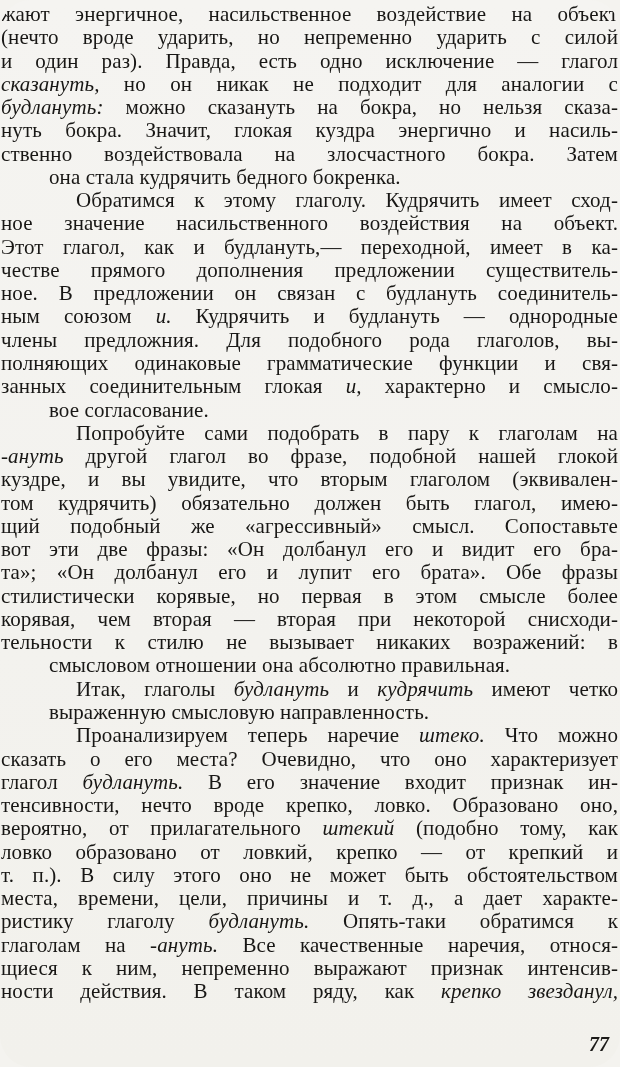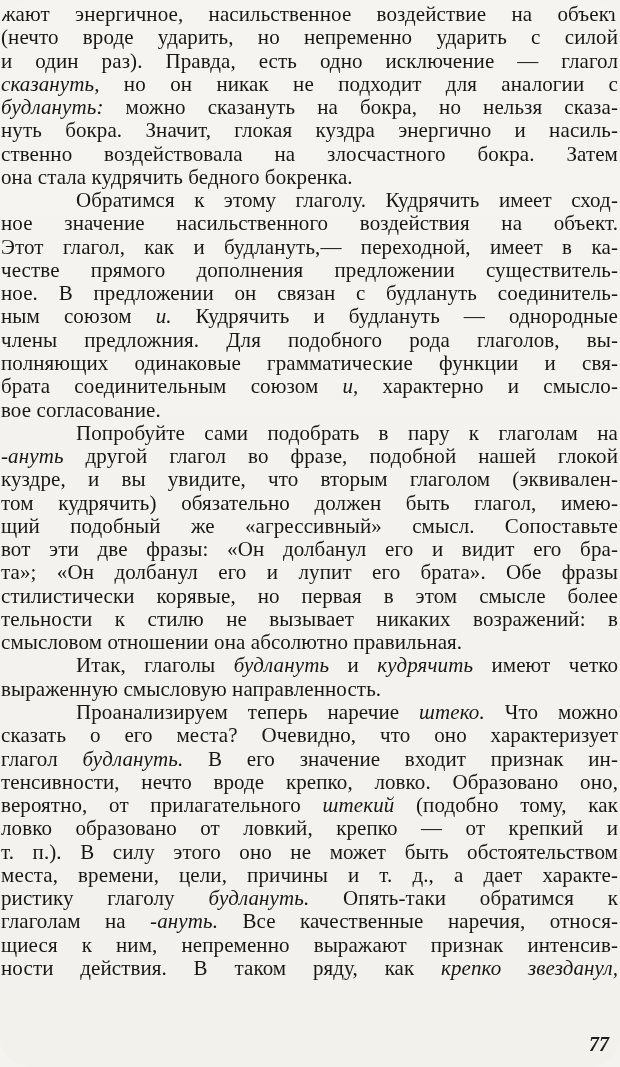--- a/index.html
+++ b/index.html
@@ -32,20 +32,21 @@
     font-size: 21px;
     line-height: 23.28px;
     height: 23.28px;
     text-align: justify;
     text-align-last: justify;
     white-space: normal;
     letter-spacing: 0.1px;
   }
   .line.nj {
     text-align-last: left;
+    padding-left: 48px;
   }
   .line.ind {
     text-indent: 34px;
     padding-left: 41px;
   }
   .line i {
   }
   .page-number {
     position: absolute;
     top: 1033px;
@@ -71,30 +72,31 @@
       <div class="line"><span>ственно воздействовала на злосчастного бокра. Затем</span></div>
       <div class="line nj"><span>она стала кудрячить бедного бокренка.</span></div>
       <div class="line ind"><span>Обратимся к этому глаголу. Кудрячить имеет сход-</span></div>
       <div class="line"><span>ное значение насильственного воздействия на объект.</span></div>
       <div class="line"><span>Этот глагол, как и будлануть,— переходной, имеет в ка-</span></div>
       <div class="line"><span>честве прямого дополнения предложении существитель-</span></div>
       <div class="line"><span>ное. В предложении он связан с будлануть соединитель-</span></div>
       <div class="line"><span>ным союзом </span><i>и.</i><span> Кудрячить и будлануть — однородные</span></div>
       <div class="line"><span>члены предложния. Для подобного рода глаголов, вы-</span></div>
       <div class="line"><span>полняющих одинаковые грамматические функции и свя-</span></div>
-      <div class="line"><span>брата соединительным союзом </span><i>и,</i><span> характерно и смысло-</span></div>
+      <div class="line"><span>занных соединительным глокая </span><i>и,</i><span> характерно и смысло-</span></div>
       <div class="line nj"><span>вое согласование.</span></div>
       <div class="line ind"><span>Попробуйте сами подобрать в пару к глаголам на</span></div>
       <div class="line"><i>-ануть</i><span> другой глагол во фразе, подобной нашей глокой</span></div>
       <div class="line"><span>куздре, и вы увидите, что вторым глаголом (эквивален-</span></div>
       <div class="line"><span>том кудрячить) обязательно должен быть глагол, имею-</span></div>
       <div class="line"><span>щий подобный же «агрессивный» смысл. Сопоставьте</span></div>
       <div class="line"><span>вот эти две фразы: «Он долбанул его и видит его бра-</span></div>
       <div class="line"><span>та»; «Он долбанул его и лупит его брата». Обе фразы</span></div>
       <div class="line"><span>стилистически корявые, но первая в этом смысле более</span></div>
+      <div class="line"><span>корявая, чем вторая — вторая при некоторой снисходи-</span></div>
       <div class="line"><span>тельности к стилю не вызывает никаких возражений: в</span></div>
       <div class="line nj"><span>смысловом отношении она абсолютно правильная.</span></div>
       <div class="line ind"><span>Итак, глаголы </span><i>будлануть</i><span> и </span><i>кудрячить</i><span> имеют четко</span></div>
       <div class="line nj"><span>выраженную смысловую направленность.</span></div>
       <div class="line ind"><span>Проанализируем теперь наречие </span><i>штеко.</i><span> Что можно</span></div>
       <div class="line"><span>сказать о его места? Очевидно, что оно характеризует</span></div>
       <div class="line"><span>глагол </span><i>будлануть.</i><span> В его значение входит признак ин-</span></div>
       <div class="line"><span>тенсивности, нечто вроде крепко, ловко. Образовано оно,</span></div>
       <div class="line"><span>вероятно, от прилагательного </span><i>штекий</i><span> (подобно тому, как</span></div>
       <div class="line"><span>ловко образовано от ловкий, крепко — от крепкий и</span></div>

